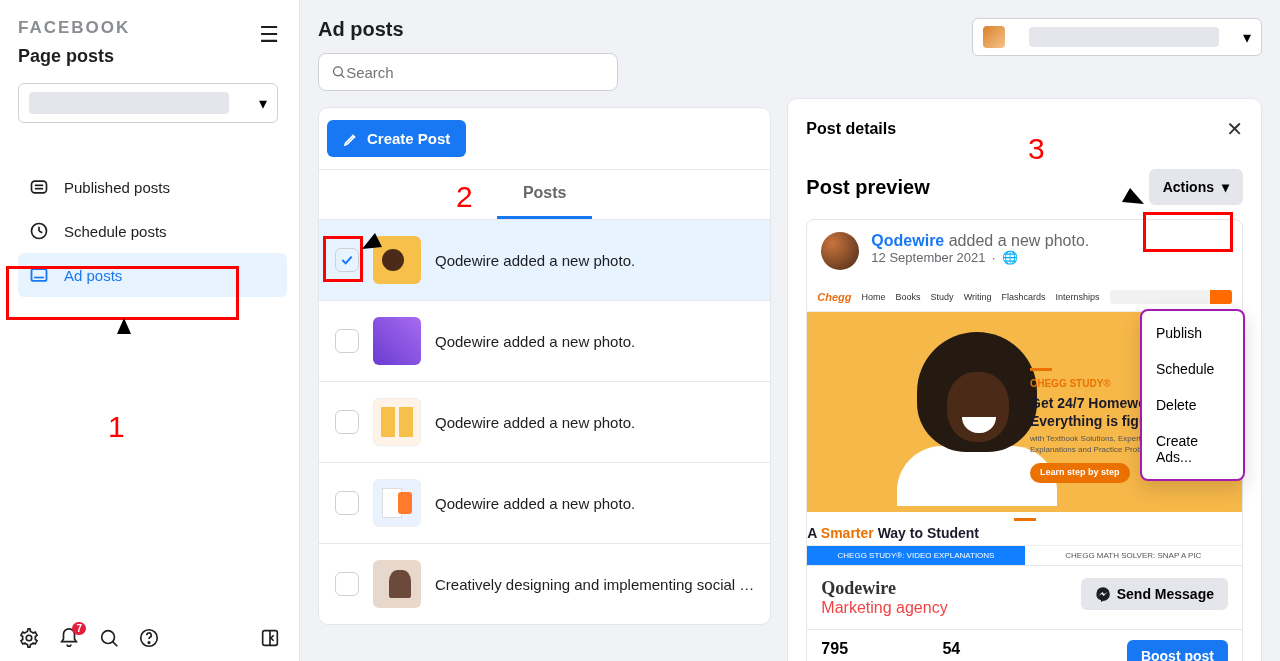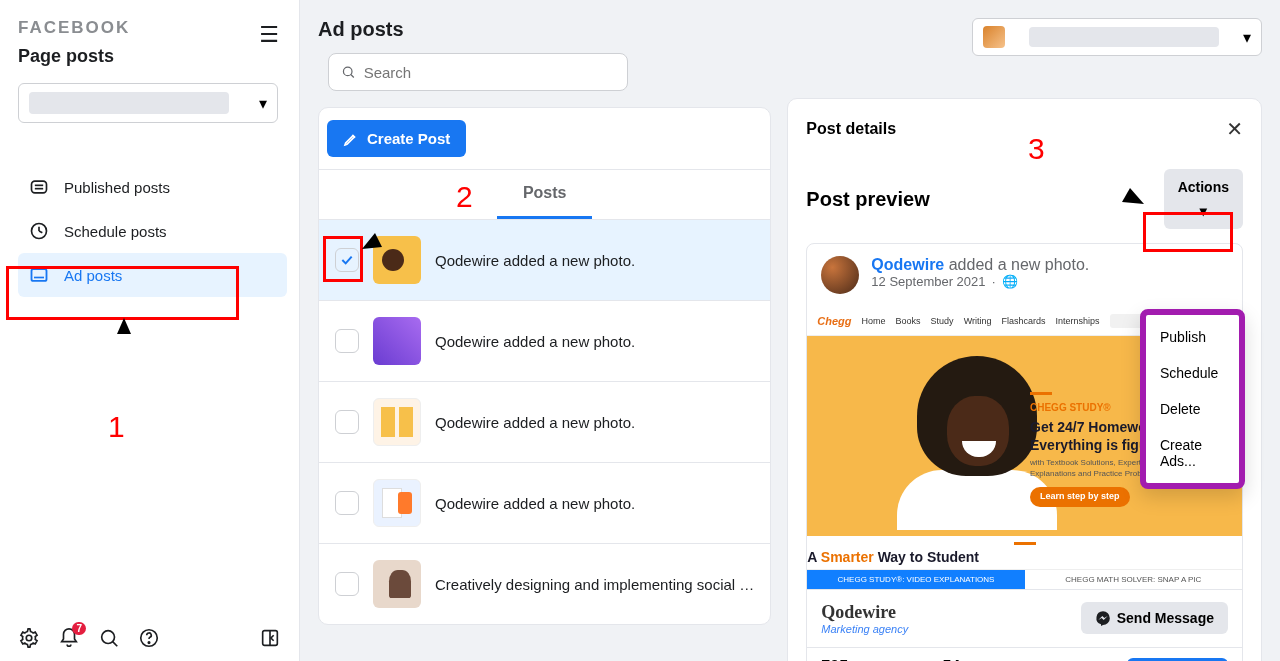--- a/index.html
+++ b/index.html
@@ -18,21 +18,21 @@
   .icn { width:22px; height:22px; display:flex; align-items:center; justify-content:center;}
   .sidebar-bottom { position:absolute; bottom:12px; left:18px; right:18px; display:flex; gap:18px; align-items:center; color:#1c1e21;}
   .sidebar-bottom .bell { position:relative;}
   .sidebar-bottom .badge { position:absolute; top:-5px; right:-6px; background:#e41e3f; color:#fff; font-size:10px; border-radius:8px; padding:1px 4px; font-weight:700;}
   .main { flex:1; display:flex; gap:16px; padding:18px 18px 0 18px; position:relative;}
   .col-left { flex:0 0 420px; display:flex; flex-direction:column;}
   .main-title { font-size:20px; font-weight:700; color:#1c1e21; margin-bottom:12px;}
   .top-right-selector { position:absolute; top:18px; right:18px; height:38px; width:290px; background:#fff; border:1px solid #ced0d4; border-radius:6px; display:flex; align-items:center; padding:0 10px; justify-content:space-between; cursor:pointer;}
   .top-right-selector .av { width:22px; height:22px; border-radius:4px; background:linear-gradient(135deg,#d9822b,#f6c28b);}
   .top-right-selector .ph { background:#e4e6eb; width:190px; height:20px; border-radius:4px; margin:0 8px;}
-  .search { display:flex; align-items:center; border:1px solid #ced0d4; background:#fff; border-radius:8px; height:38px; width:300px; padding:4px 12px; gap:8px; color:#65676b;margin-left:10px; }
+  .search { display:flex; align-items:center; border:1px solid #ced0d4; background:#fff; border-radius:8px; height:38px; width:300px; padding:4px 12px; gap:0; color:#65676b; }
   .search input { border:none; outline:none; font-size:15px; width:100%; color:#1c1e21;}
   .card { background:#fff; border:1px solid #e4e6eb; border-radius:10px; margin-top:16px; overflow:hidden;}
   .create-btn-row { padding:12px 8px; border-bottom:1px solid #e4e6eb;}
   .create-btn { background:#1877f2; color:#fff; border:none; border-radius:6px; padding:10px 16px; font-weight:600; display:inline-flex; align-items:center; gap:8px; font-size:15px; cursor:pointer;}
   .tab-header { display:flex; justify-content:center; border-bottom:1px solid #e4e6eb;}
   .tab { padding:14px 26px; font-weight:600; color:#65676b; border-bottom:3px solid #1877f2; cursor:pointer;}
   .post-row { display:flex; align-items:center; gap:14px; padding:16px; border-bottom:1px solid #e4e6eb; cursor:pointer;}
   .post-row:last-child { border-bottom:none;}
   .post-row.selected { background:#e7f3ff;}
   .check { width:24px; height:24px; border:1px solid #ced0d4; border-radius:6px; display:flex; align-items:center; justify-content:center; color:#1877f2;}
@@ -40,21 +40,21 @@
   .t0 { background:#f7c04a;} .t1 { background:linear-gradient(45deg,#6a3cd1,#a86bf0);} .t2 { background:#fef3e6; border:1px solid #eee;}
   .t3 { background:#eaf2ff; border:1px solid #eee;} .t4 { background:#e8d8cb;}
   .post-text { font-size:15px; color:#1c1e21; white-space:nowrap; overflow:hidden; text-overflow:ellipsis; flex:1;}
   .col-right { flex:1; margin-top:80px;}
   .details-card { background:#fff; border:1px solid #e4e6eb; border-radius:10px; padding:18px 18px 10px 18px; position:relative;}
   .details-head { display:flex; justify-content:space-between; align-items:center; margin-bottom:28px;}
   .details-head h3 { font-size:16px; font-weight:700;}
   .close { font-size:20px; cursor:pointer; color:#333;}
   .preview-head { display:flex; justify-content:space-between; align-items:center; margin-bottom:14px;}
   .preview-head h2 { font-size:20px; font-weight:700;}
-  .actions-btn { background:#e4e6eb; border:none; padding:10px 14px; border-radius:6px; font-weight:600; font-size:14px; display:flex; gap:8px; align-items:center; cursor:pointer;flex-direction:column;}
+  .actions-btn { background:#e4e6eb; border:none; padding:10px 14px; border-radius:6px; font-weight:600; font-size:14px; display:flex; gap:8px; align-items:center; cursor:pointer;}
   .preview-box { border:1px solid #e4e6eb; border-radius:8px; overflow:hidden;}
   .pv-top { display:flex; gap:12px; padding:12px 14px;}
   .avatar { width:38px; height:38px; border-radius:50%; background:radial-gradient(circle at 30% 30%,#c8743c,#4b2a18);}
   .pv-author { color:#1877f2; font-weight:600;}
   .pv-meta { color:#65676b; font-size:13px; display:flex; align-items:center; gap:6px;}
   .hero { height:230px; background:#f7b84a; position:relative; }
   .hero-header { position:absolute; top:0; left:0; right:0; height:30px; background:#fff; border-bottom:1px solid #eee; display:flex; align-items:center; gap:10px; padding:0 10px; font-size:9px; color:#333;}
   .hero-header .clogo{ color:#e86f16; font-weight:800; font-size:11px;font-style:italic;}
   .hero-header .sbar{ margin-left:auto; width:190px; height:14px; background:#f1f1f1; border-radius:3px; position:relative;}
   .hero-header .sbar::after{ content:""; position:absolute; right:0; top:0; bottom:0; width:22px; background:#ff6b00; border-radius:0 3px 3px 0;}
@@ -69,27 +69,27 @@
   .hero-copy .small{font-size:8px; color:#555; margin-bottom:8px;}
   .hero-copy .cta{ display:inline-block; background:#eb7100; color:#fff; padding:4px 10px; border-radius:12px; font-size:9px; font-weight:700;}
   .hero-footer { background:#fff; padding:6px 0 4px; font-size:14px; font-weight:700; color:#1a1a2b;}
   .hero-footer .sm { color:#eb7100;}
   .tabs2 { display:flex; font-size:8px; height:20px; border-top:1px solid #eee;}
   .tabs2 div{ flex:1; display:flex; align-items:center; justify-content:center;}
   .tabs2 .b1{background:#117fff; color:#fff;} .tabs2 .b2{color:#555;}
   
   .meta-row { display:flex; justify-content:space-between; align-items:flex-start; padding:12px 14px; border-top:1px solid #e4e6eb;}
   .meta-row .brand-info h4{ font-family:Georgia,serif; font-size:18px; color:#333;} 
-  .meta-row .brand-info div{ color:#3b82f6; font-size:11px;font-style:italic;} 
+  .meta-row .brand-info div{ color:#ef4444; font-size:16px;} 
   .send-msg { background:#e4e6eb; border:none; padding:8px 14px; border-radius:6px; font-weight:600; display:flex; align-items:center; gap:6px; cursor:pointer; font-size:14px;}
   .stats-row { display:flex; padding:10px 14px 8px; gap:30px; align-items:flex-start; border-top:1px solid #e4e6eb;}
   .stat .num{font-weight:700;} .stat .lab{color:#65676b; font-size:13px;}
   .boost { margin-left:auto; background:#1877f2; color:#fff; border:none; padding:8px 14px; border-radius:6px; font-weight:600; font-size:14px; cursor:pointer;}
   
-  .dropdown { position:absolute; top:210px; right:16px; width:105px; background:#fff; border:6px solid #a21caf; border-radius:8px; box-shadow:0 8px 20px rgba(0,0,0,0.15); padding:4px 0; z-index:20;}
+  .dropdown { position:absolute; top:210px; right:16px; width:105px; background:#fff; border:2px solid #a21caf; border-radius:8px; box-shadow:0 8px 20px rgba(0,0,0,0.15); padding:4px 0; z-index:20;}
   .dropdown div{ padding:10px 14px; font-size:14px; cursor:pointer;}
 
   
   .anno { position:absolute; pointer-events:none; }
   .red-box { border:3px solid #ff0000; }
   .red-text { color:#ff0000; font-size:30px; font-weight:400; font-family:Arial; }
 </style>
 </head>
 <body>
 

